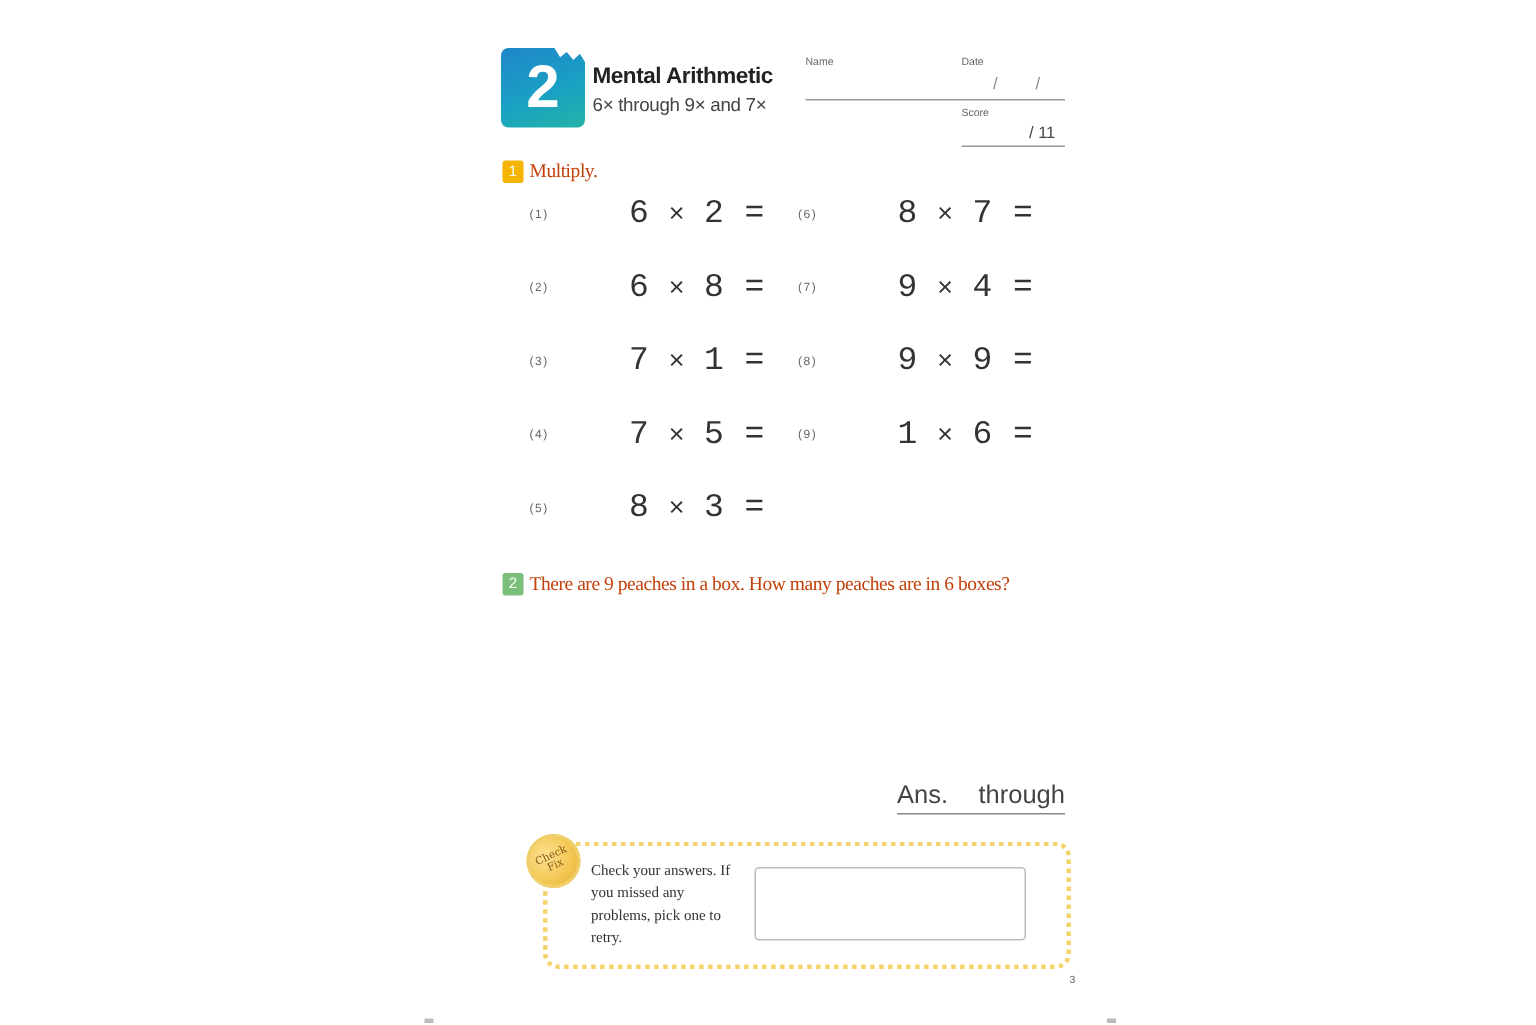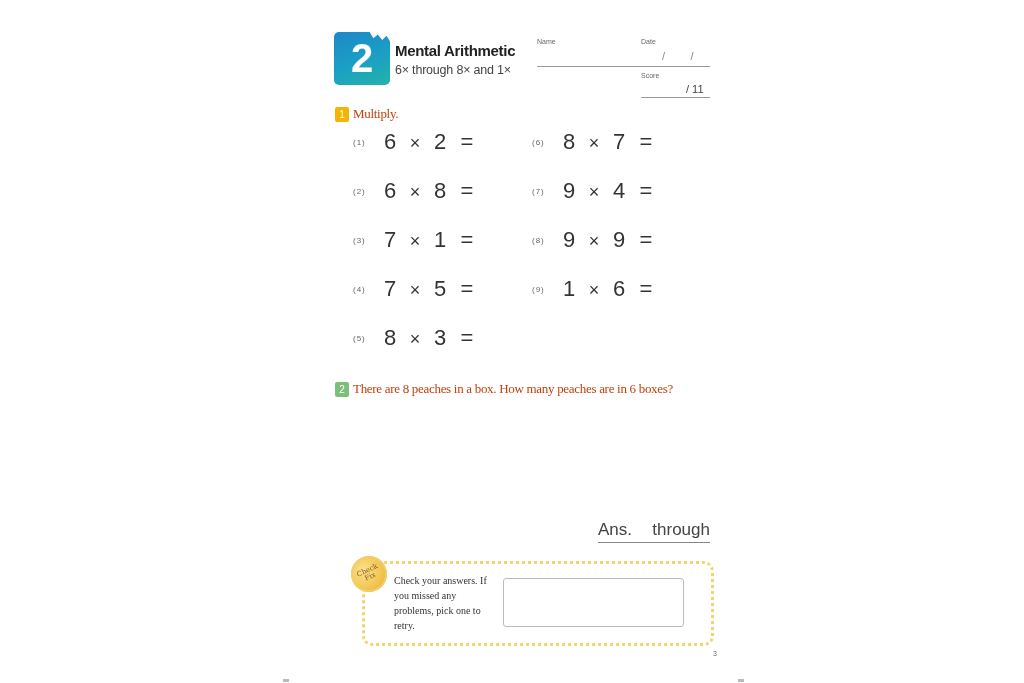--- a/index.html
+++ b/index.html
@@ -16,21 +16,21 @@
 
   .lbl-small { font-size:7px; color:#666; }
   .line { background:#999; height:1px; }
   .slash { font-size:11px; color:#888; }
 
   .q-icon { width:14px; height:15px; border-radius:2px; color:#fff; font-size:10px; display:flex; align-items:center; justify-content:center; }
   .q-text { font-size:13px; color:#c2410c; letter-spacing:-0.3px;font-family:Liberation Serif, serif; }
 
   .prob { display:flex; align-items:center; height:24px; }
   .prob .num { font-size:8px; color:#666; width:26px; letter-spacing:1px; }
-  .prob .expr { font-size:22px; color:#333; font-family:Liberation Sans, sans-serif; font-weight:300; word-spacing:6px; letter-spacing:0; }
+  .prob .expr { font-size:22px; color:#333; font-family:Liberation Mono, monospace; font-weight:300; word-spacing:6px; letter-spacing:0;margin-left:36px; }
   .prob .expr span { display:inline-block; text-align:center; }
   .prob .a, .prob .b { width:22px; }
   .prob .op { width:28px; font-size:18px; }
   .prob .eq { width:32px; }
 
   .ans-row { left:598px; top:520px; width:112px; border-bottom:1px solid #888; font-size:17px; color:#444; display:flex; justify-content:space-between; padding-bottom:2px; }
 
   .cf-box { left:362px; top:561px; width:346px; height:79px; border:3px dotted #f4d36b; border-radius:10px; }
   .cf-medal { left:351px; top:556px; width:36px; height:36px; border-radius:50%;
     background:radial-gradient(circle at 40% 35%,#fbe28f 0%,#f2c34d 60%,#d9a22e 100%);
@@ -41,21 +41,21 @@
   .page-num { left:713px; top:650px; font-size:7px; color:#666; }
   .corner { width:6px; height:3px; background:#bbb; top:679px; }
 </style>
 </head>
 <body>
 
 <div class="abs badge-num">
     <span>2</span>
   </div>
 <div class="abs title">Mental Arithmetic</div>
-<div class="abs subtitle">6× through 8× and 1×</div>
+<div class="abs subtitle">6× through 9× and 7×</div>
 
 <div class="abs lbl-small" style="left:537px;top:38px;">Name</div>
 <div class="abs lbl-small" style="left:641px;top:38px;">Date</div>
 <div class="abs slash" style="left:662px;top:50px;letter-spacing:1px;white-space:pre;">/      /</div>
 <div class="abs line" style="left:537px;top:66px;width:173px;"></div>
 <div class="abs lbl-small" style="left:641px;top:72px;">Score</div>
 <div class="abs slash" style="left:686px;top:83px;color:#444;">/ 11</div>
 <div class="abs line" style="left:641px;top:97px;width:69px;"></div>
 
 <div class="abs q-icon" style="left:335px;top:107px;background:#f4b400;">
@@ -101,21 +101,21 @@
     </div>
   <div class="prob" style="margin-bottom:25px;">
       <span class="num">(9)</span>
       <span class="expr"><span class="a">1</span><span class="op">×</span><span class="b">6</span><span class="eq">=</span></span>
     </div>
 </div>
 
 <div class="abs q-icon" style="left:335px;top:382px;background:#7cbf7a;">
     <span>2</span>
   </div>
-<div class="abs q-text" style="left:353px;top:381px;">There are 8 peaches in a box. How many peaches are in 6 boxes?</div>
+<div class="abs q-text" style="left:353px;top:381px;">There are 9 peaches in a box. How many peaches are in 6 boxes?</div>
 
 <div class="abs ans-row">
   <span>Ans.</span>
   <span>through</span>
 </div>
 
 <div class="abs cf-box"></div>
 <div class="abs cf-medal">
   <span><span>Check</span><br><span>Fix</span></span>
 </div>

